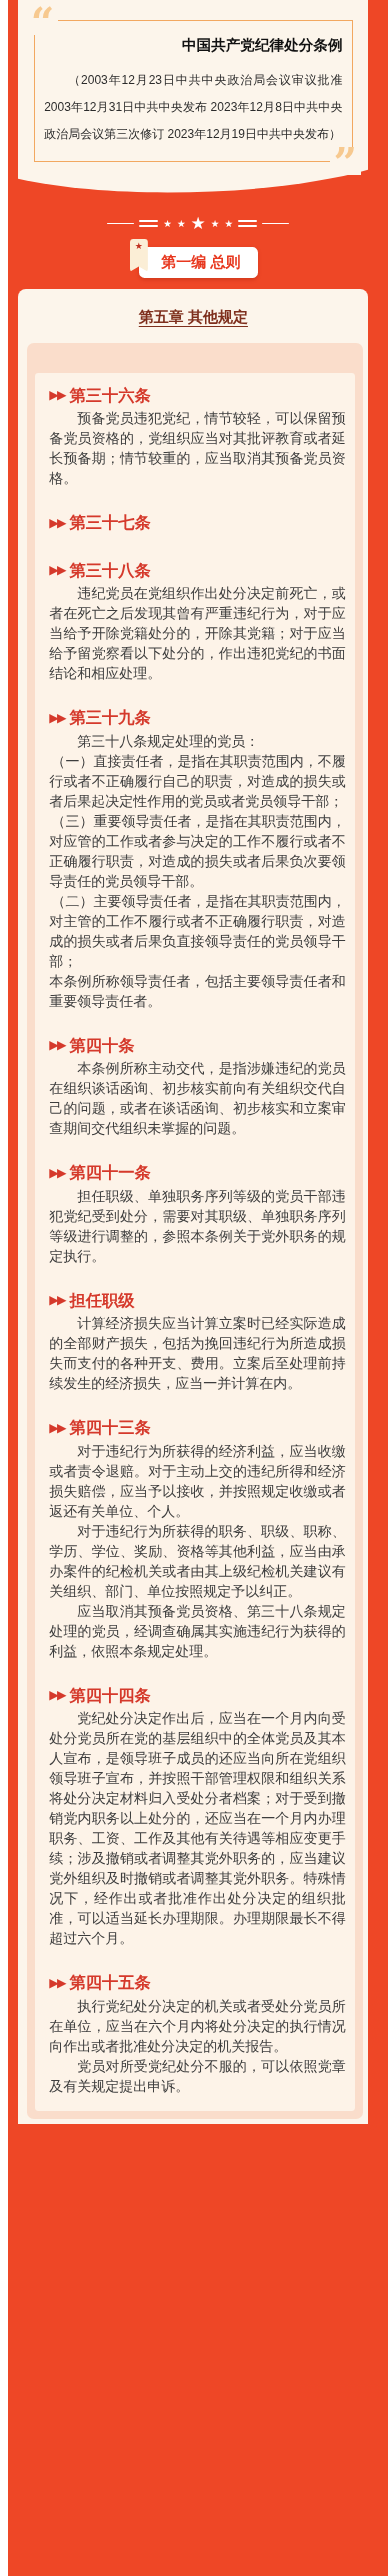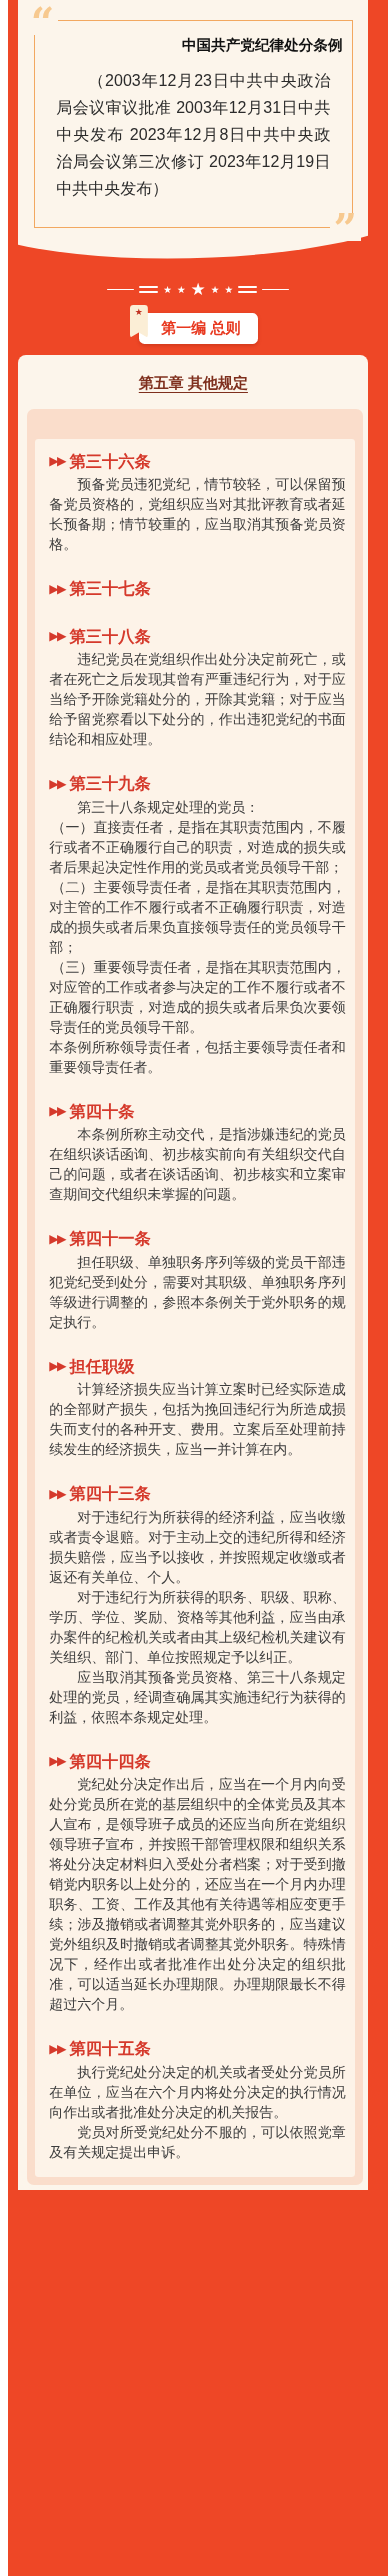--- a/index.html
+++ b/index.html
@@ -9,21 +9,21 @@
   .red-wrap{position:absolute;left:8.4px;top:0;right:0;bottom:0;background:#EE4726;}
 
   
   .header-cream{margin:0 19.7px 0 10px;background:#FCF5EB;padding-top:20px;}
   .quote-box{position:relative;margin:0 15.8px;border:0.6px solid #F2A860;padding:14.6px 9px 13.5px;}
   .quote-mark{position:absolute;font-family:"DejaVu Serif",serif;font-weight:bold;color:#F7C98F;
               font-size:41px;line-height:22.5px;background:#FCF5EB;padding:0 3.4px;}
   .quote-open{top:-9px;left:-7.9px;}
   .quote-close{bottom:-13.5px;right:-9px;}
   .doc-title{text-align:right;font-size:14.6px;font-weight:bold;color:#111;margin:0 0 12.4px;}
-  .doc-note{font-size:16px;color:#2b2b2b;line-height:27px;text-align:justify;text-indent:2em;margin:12px;}
+  .doc-note{font-size:12px;color:#2b2b2b;line-height:27px;text-align:justify;text-indent:2em;margin:0;}
   .wave{display:block;margin:0 19.7px 0 10px;width:350px;height:37px;}
 
   
   .star-divider{display:flex;align-items:center;justify-content:center;gap:5px;margin-top:14.6px;color:#fff;height:19px;}
   .sd-line{width:27px;height:1.7px;background:#fff;border-radius:1.1px;}
   .sd-dbl{display:flex;flex-direction:column;gap:2.8px;}
   .sd-dbl i{display:block;width:19px;height:1.7px;background:#fff;border-radius:1.1px;}
   .sd-star{font-size:9.6px;line-height:1;}
   .sd-star.big{font-size:17px;}
 
@@ -130,22 +130,22 @@
   </div>
 
   <div class="article">
     <div class="article-heading">
       <span class="arrow-icon">▶▶</span>
       <span class="article-num">第三十九条</span>
     </div>
     <div>
                   <p class="para indent">第三十八条规定处理的党员：</p>
                   <p class="para list">（一）直接责任者，是指在其职责范围内，不履行或者不正确履行自己的职责，对造成的损失或者后果起决定性作用的党员或者党员领导干部；</p>
+                  <p class="para list">（三）重要领导责任者，是指在其职责范围内，对应管的工作或者参与决定的工作不履行或者不正确履行职责，对造成的损失或者后果负次要领导责任的党员领导干部。</p>
                   <p class="para list">（二）主要领导责任者，是指在其职责范围内，对主管的工作不履行或者不正确履行职责，对造成的损失或者后果负直接领导责任的党员领导干部；</p>
-                  <p class="para list">（三）重要领导责任者，是指在其职责范围内，对应管的工作或者参与决定的工作不履行或者不正确履行职责，对造成的损失或者后果负次要领导责任的党员领导干部。</p>
                   <p class="para flush">本条例所称领导责任者，包括主要领导责任者和重要领导责任者。</p>
                 </div>
   </div>
 
   <div class="article">
     <div class="article-heading">
       <span class="arrow-icon">▶▶</span>
       <span class="article-num">第四十条</span>
     </div>
     <div>

